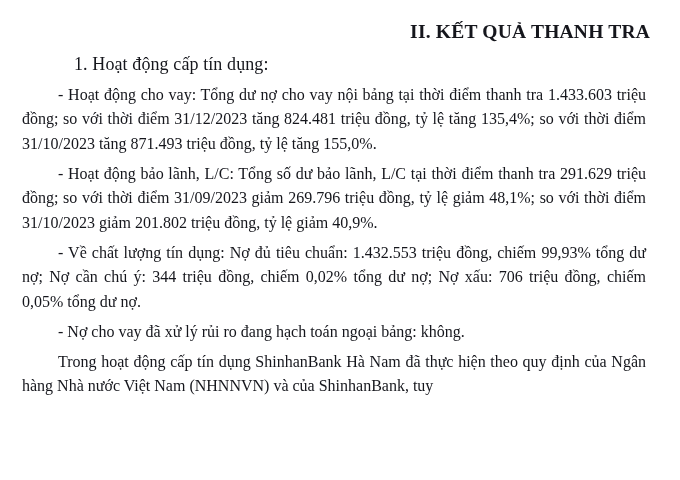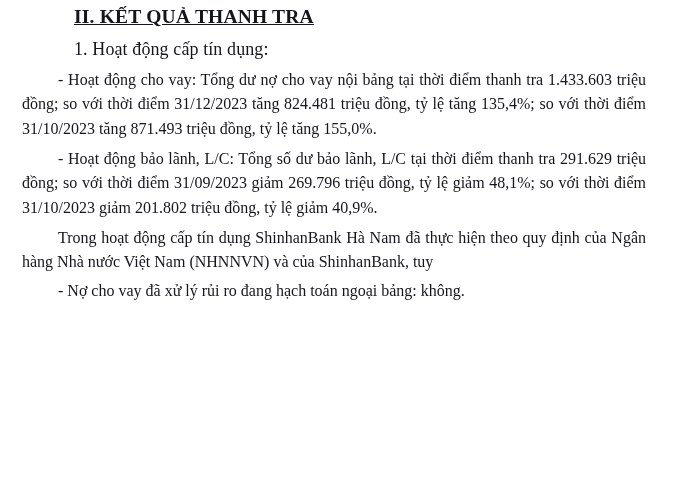--- a/index.html
+++ b/index.html
@@ -17,25 +17,24 @@
   .page {
     position: relative;
     width: 680px;
     height: 480px;
     box-sizing: border-box;
     padding: 6px 30px 0 22px;
   }
   .doc-heading {
     font-size: 19.5px;
     font-weight: bold;
-    text-align: left;
-    margin: 0 0 11px 0;
+    text-align: right;
+    margin: 15px 0 11px 0;
     padding-left: 52px;
     letter-spacing: 0.2px;
-    text-decoration: underline;
   }
   .sub-heading {
     font-size: 18px;
     font-weight: normal;
     margin: 0 0 8px 0;
     padding-left: 52px;
     letter-spacing: 0.1px;
   }
   .para {
     font-size: 16px;
@@ -56,18 +55,19 @@
 <div class="page">
 
   <h1 class="doc-heading">II. KẾT QUẢ THANH TRA</h1>
 
   <h2 class="sub-heading">1. Hoạt động cấp tín dụng:</h2>
 
   <p class="para">- Hoạt động cho vay: Tổng dư nợ cho vay nội bảng tại thời điểm thanh tra 1.433.603 triệu đồng; so với thời điểm 31/12/2023 tăng 824.481 triệu đồng, tỷ lệ tăng 135,4%; so với thời điểm 31/10/2023 tăng 871.493 triệu đồng, tỷ lệ tăng 155,0%.</p>
 
   <p class="para">- Hoạt động bảo lãnh, L/C: Tổng số dư bảo lãnh, L/C tại thời điểm thanh tra 291.629 triệu đồng; so với thời điểm 31/09/2023 giảm 269.796 triệu đồng, tỷ lệ giảm 48,1%; so với thời điểm 31/10/2023 giảm 201.802 triệu đồng, tỷ lệ giảm 40,9%.</p>
 
+  <p class="para">- Về chất lượng tín dụng: Nợ đủ tiêu chuẩn: 1.432.553 triệu đồng, chiếm 99,93% tổng dư nợ; Nợ cần chú ý: 344 triệu đồng, chiếm 0,02% tổng dư nợ; Nợ xấu: 706 triệu đồng, chiếm 0,05% tổng dư nợ.</p>
+
+  <p class="para">- Nợ cho vay đã xử lý rủi ro đang hạch toán ngoại bảng: không.</p>
 
   <p class="para last">Trong hoạt động cấp tín dụng ShinhanBank Hà Nam đã thực hiện theo quy định của Ngân hàng Nhà nước Việt Nam (NHNNVN) và của ShinhanBank, tuy</p>
-
-  <p class="para">- Nợ cho vay đã xử lý rủi ro đang hạch toán ngoại bảng: không.</p>
 
 </div>
 
 </body></html>

